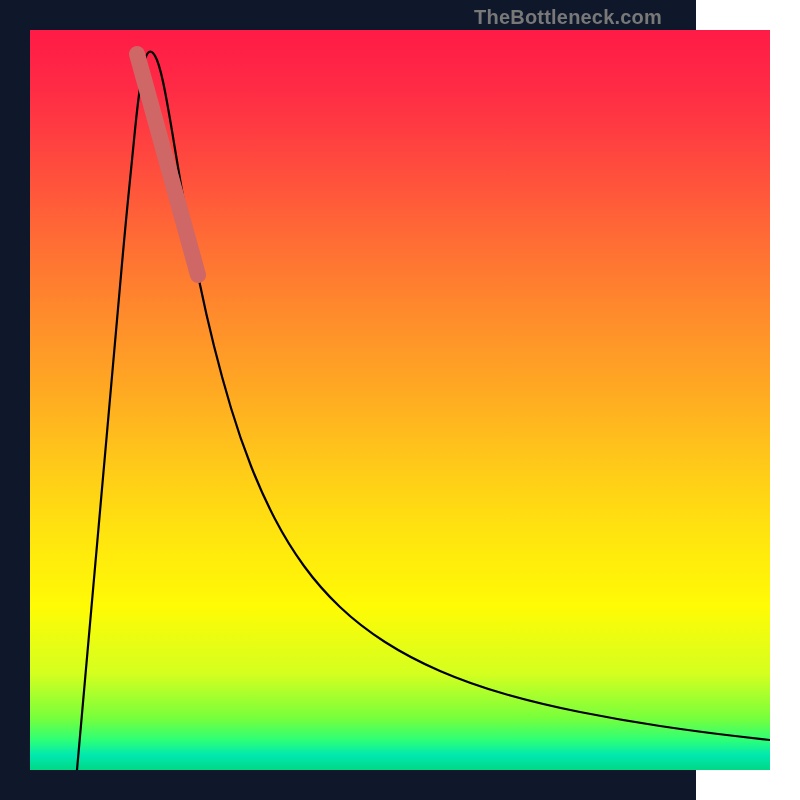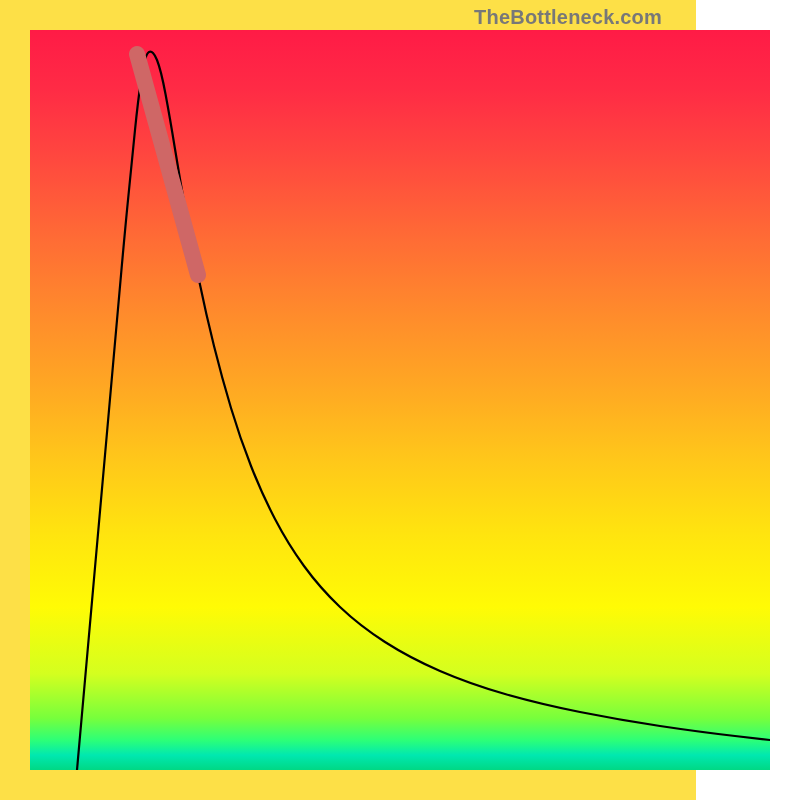--- a/index.html
+++ b/index.html
@@ -5,21 +5,21 @@
   html, body {
     margin: 0;
     padding: 0;
     width: 800px;
     height: 800px;
     overflow: hidden;
   }
   .frame {
     width: 696px;
     height: 800px;
-    background: #fde047;
+    background: #0f172a;
     position: relative;
   }
   .plot-area {
     position: absolute;
     left: 30px;
     top: 30px;
     width: 740px;
     height: 740px;
     
     background: linear-gradient(

